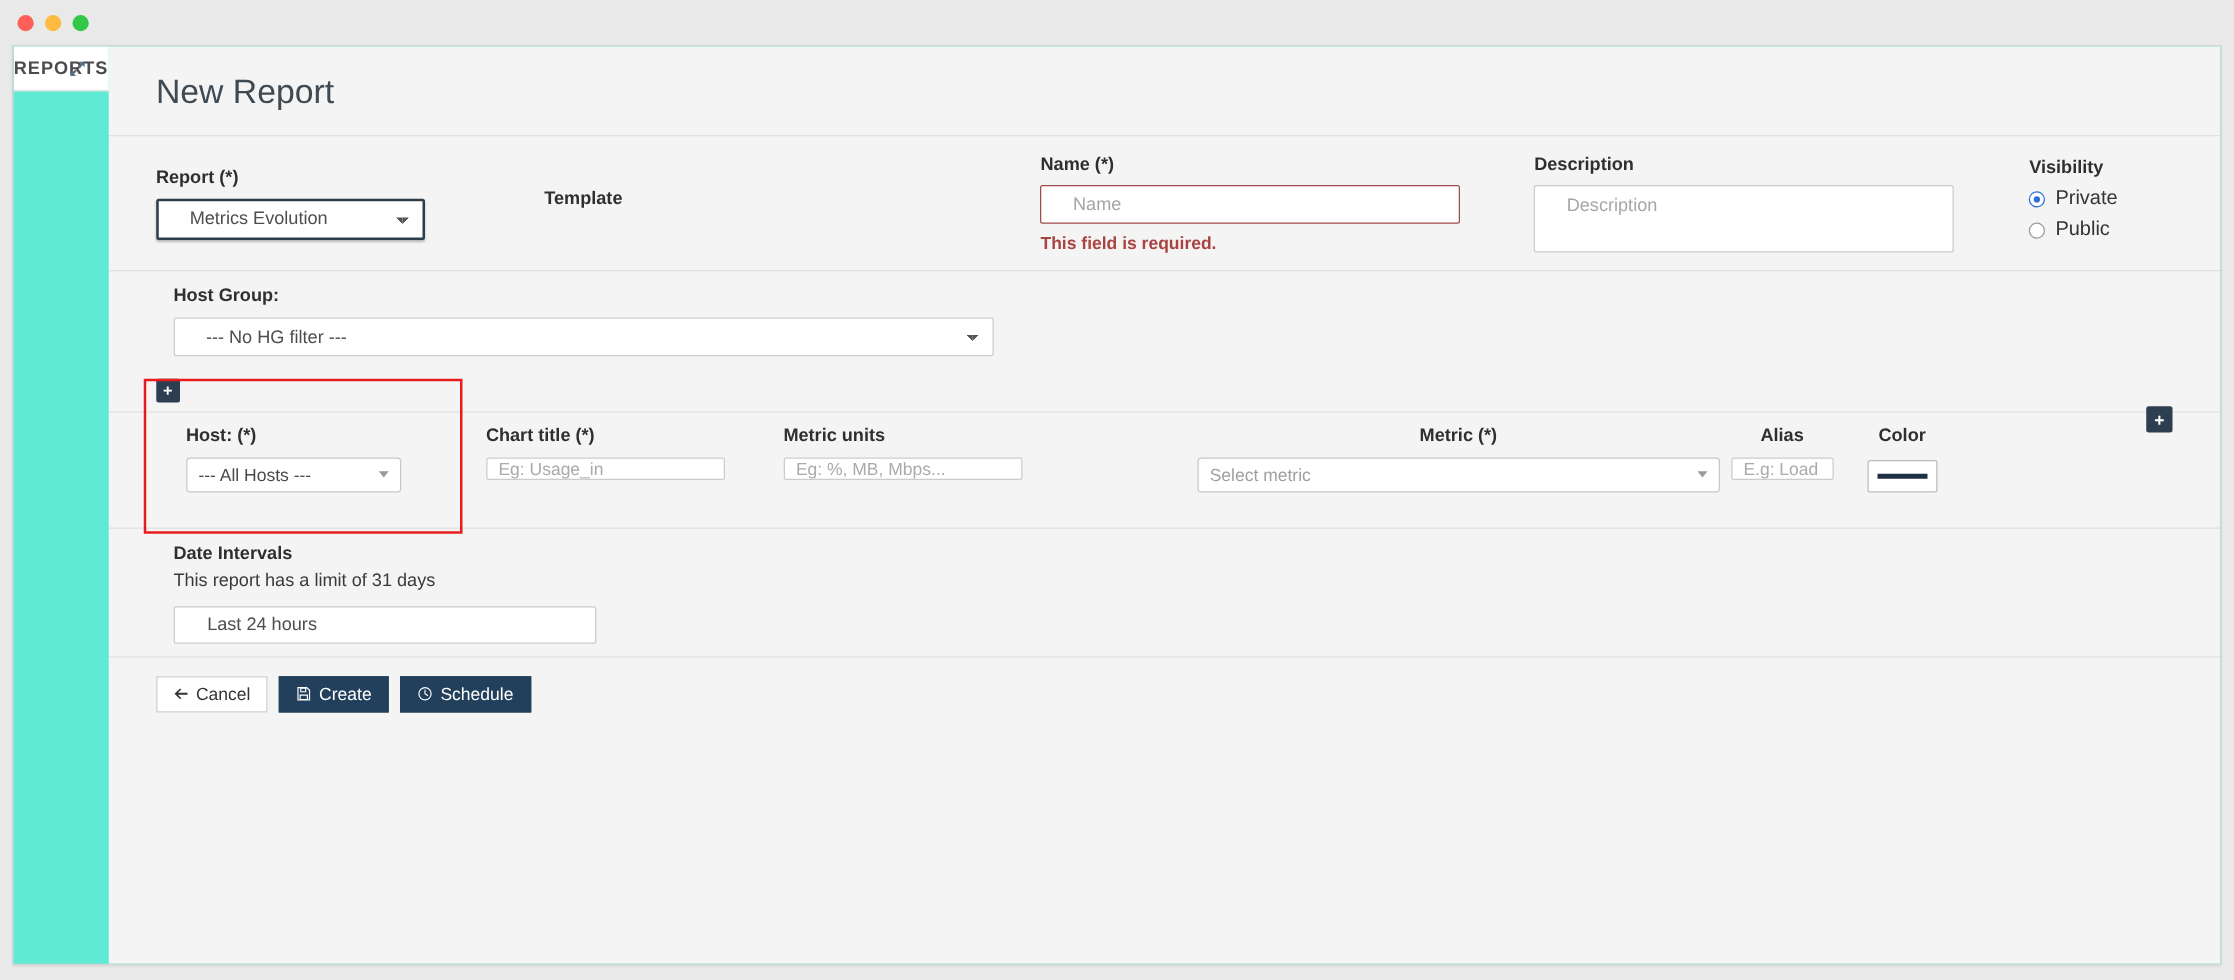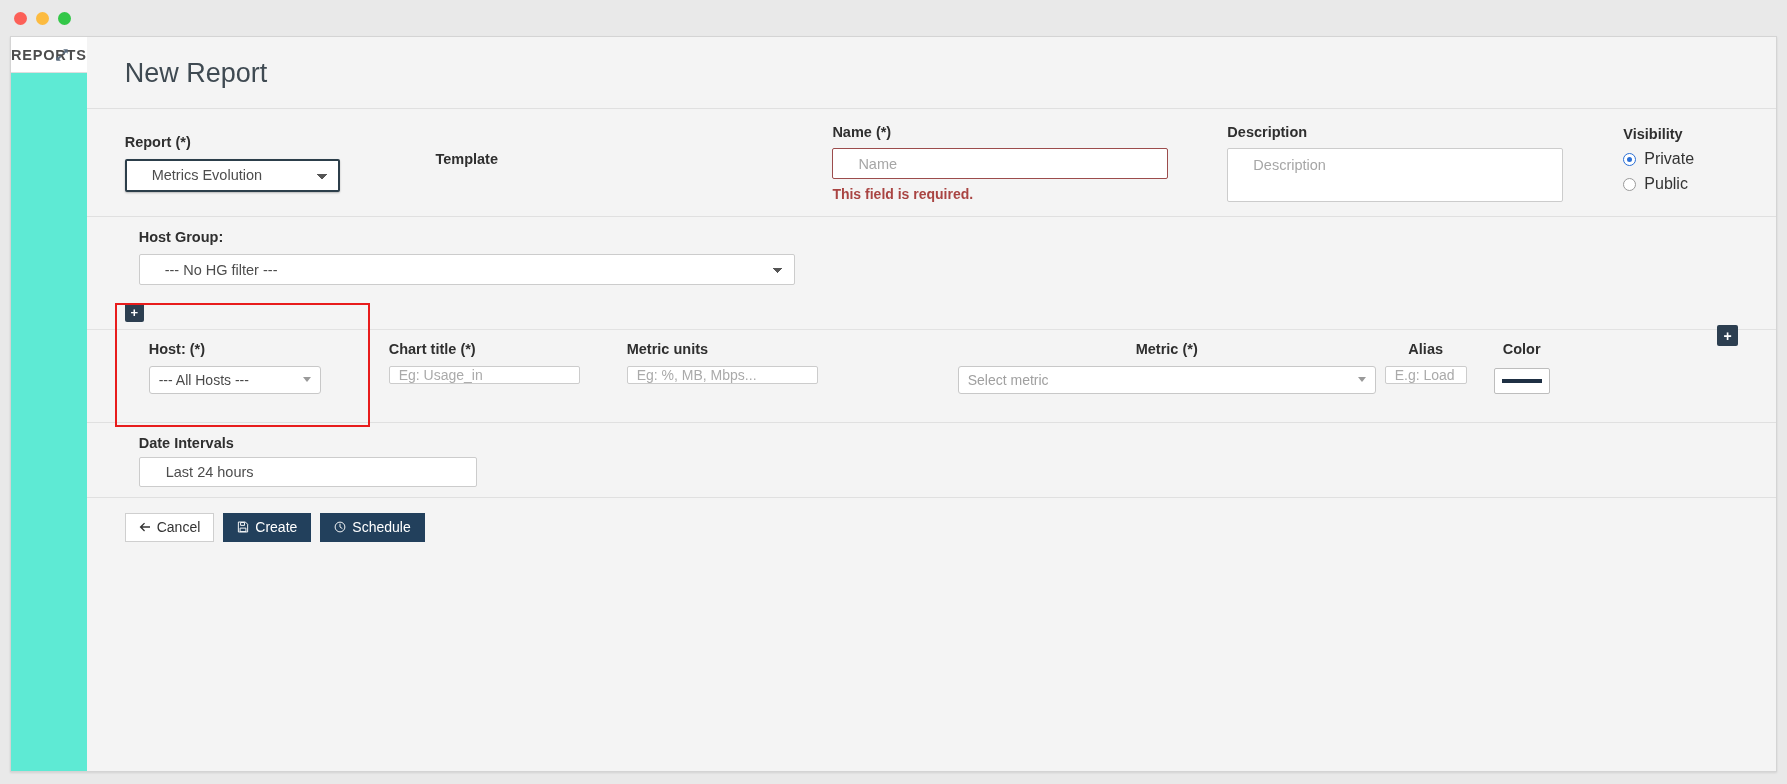--- a/index.html
+++ b/index.html
@@ -535,20 +535,21 @@
           </div>
 
         </div>
       </div>
 
       <div class="hr" style="margin-top:22px"></div>
 
       <div class="date-section">
         <div class="date-wrap">
           <div class="date-title">Date Intervals</div>
+          <div class="date-note">This report has a limit of 31 days</div>
           <input class="date-input" type="text" value="Last 24 hours" style="">
         </div>
       </div>
 
       <div class="hr"></div>
 
       <div class="footer">
         <div class="btn btn-cancel">
           <span class="ico">
             <svg width="12" height="12" viewBox="0 0 12 12">

